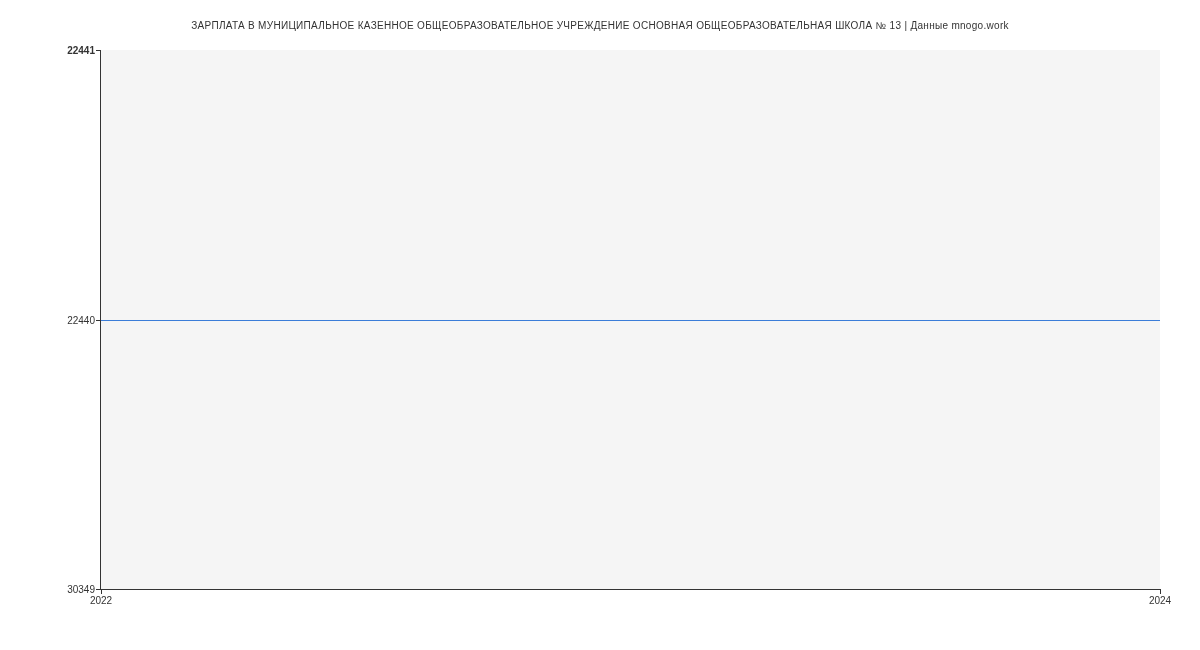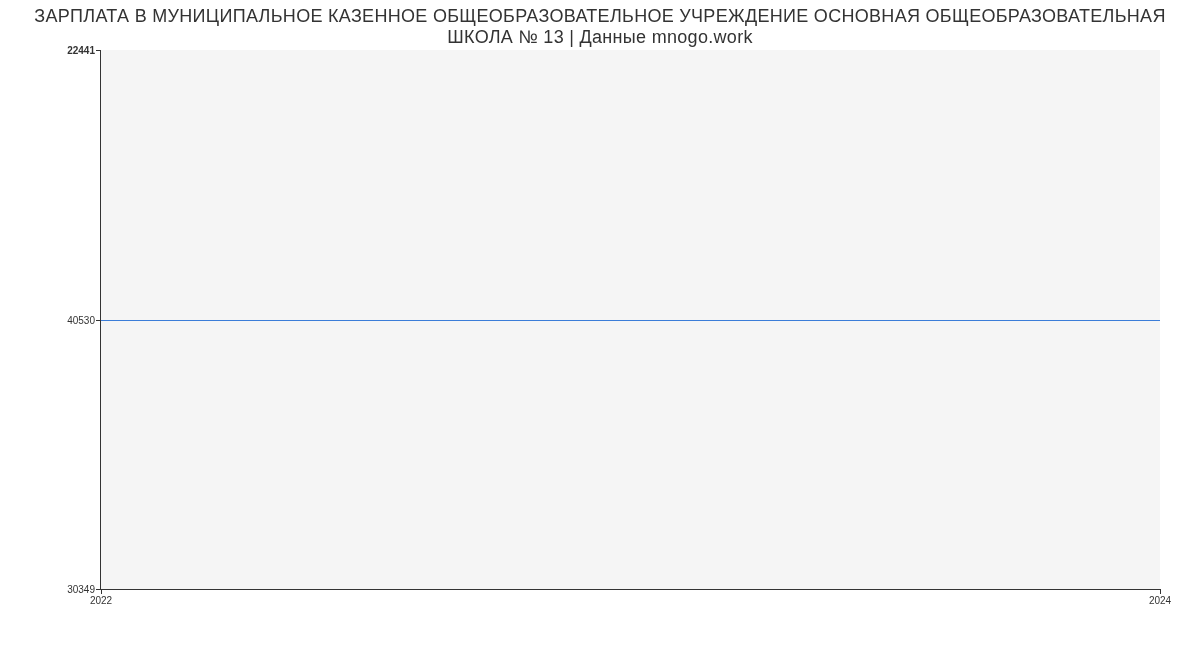--- a/index.html
+++ b/index.html
@@ -5,24 +5,24 @@
     * { margin: 0; padding: 0; box-sizing: border-box; }
     body {
       font-family: Verdana, Geneva, sans-serif;
       background: #ffffff;
       width: 1200px;
       height: 650px;
       position: relative;
     }
     .chart-title {
       text-align: center;
-      font-size: 18px;
+      font-size: 10px;
       font-weight: normal;
       color: #333;
-      padding-top: 6px;
+      padding-top: 20px;
       letter-spacing: 0.3px;
     }
     .chart-container {
       position: absolute;
       top: 30px;
       left: 50px;
       right: 40px;
       bottom: 40px;
     }
     .plot-area {
@@ -79,21 +79,21 @@
 <body>
 
 <div class="chart-title">ЗАРПЛАТА В МУНИЦИПАЛЬНОЕ КАЗЕННОЕ ОБЩЕОБРАЗОВАТЕЛЬНОЕ УЧРЕЖДЕНИЕ ОСНОВНАЯ ОБЩЕОБРАЗОВАТЕЛЬНАЯ ШКОЛА № 13 | Данные mnogo.work</div>
 
 <div class="chart-container">
   <div class="plot-area">
 
     <div class="y-tick-label" style="top: 0%; font-weight: bold;">22441</div>
     <div class="y-tick-mark" style="top: 0%;"></div>
 
-    <div class="y-tick-label" style="top: 50%;">40530</div>
+    <div class="y-tick-label" style="top: 50%;">22440</div>
     <div class="y-tick-mark" style="top: 50%;"></div>
 
     <div class="y-tick-label" style="top: 100%;">30349</div>
     <div class="y-tick-mark" style="top: 100%;"></div>
 
     <div class="x-tick-label" style="left: 0%;">2022</div>
     <div class="x-tick-mark" style="left: 0%;"></div>
 
     <div class="x-tick-label" style="left: 100%;">2024</div>
     <div class="x-tick-mark" style="left: 100%;"></div>

